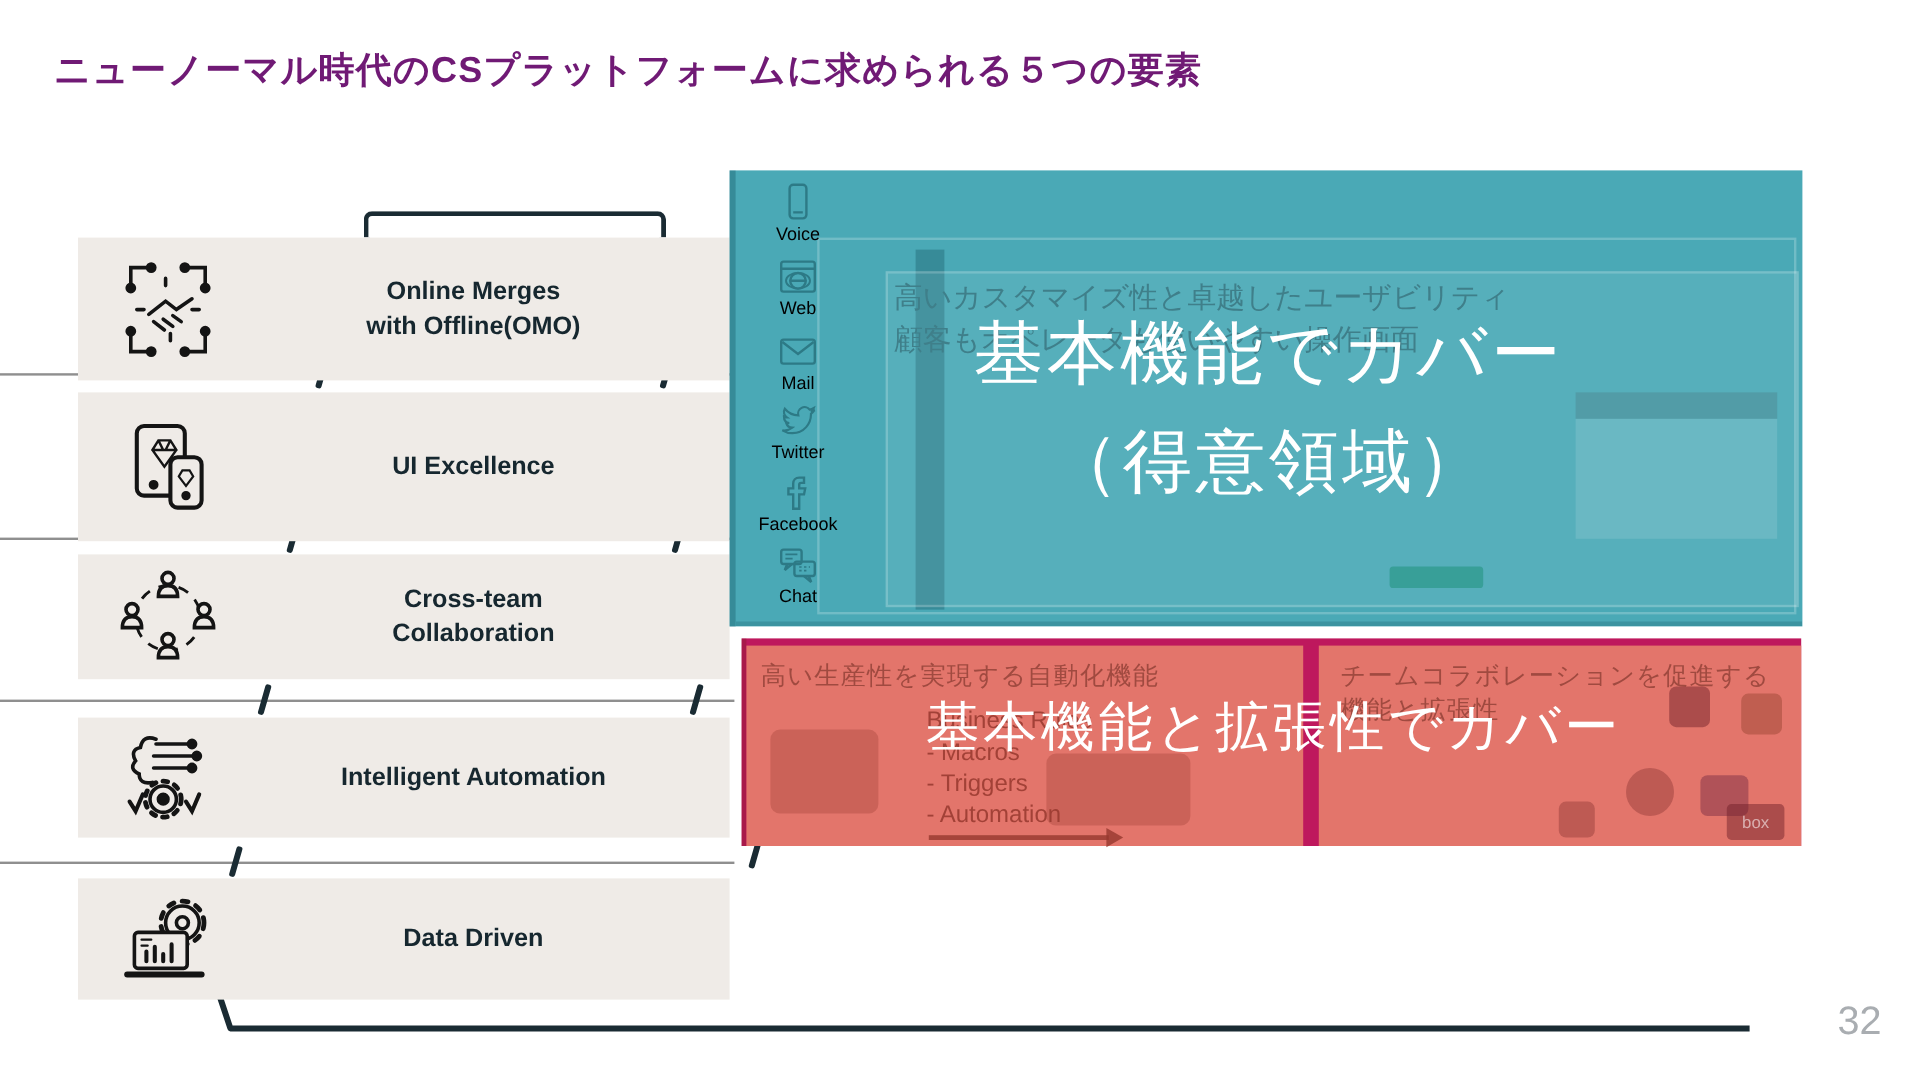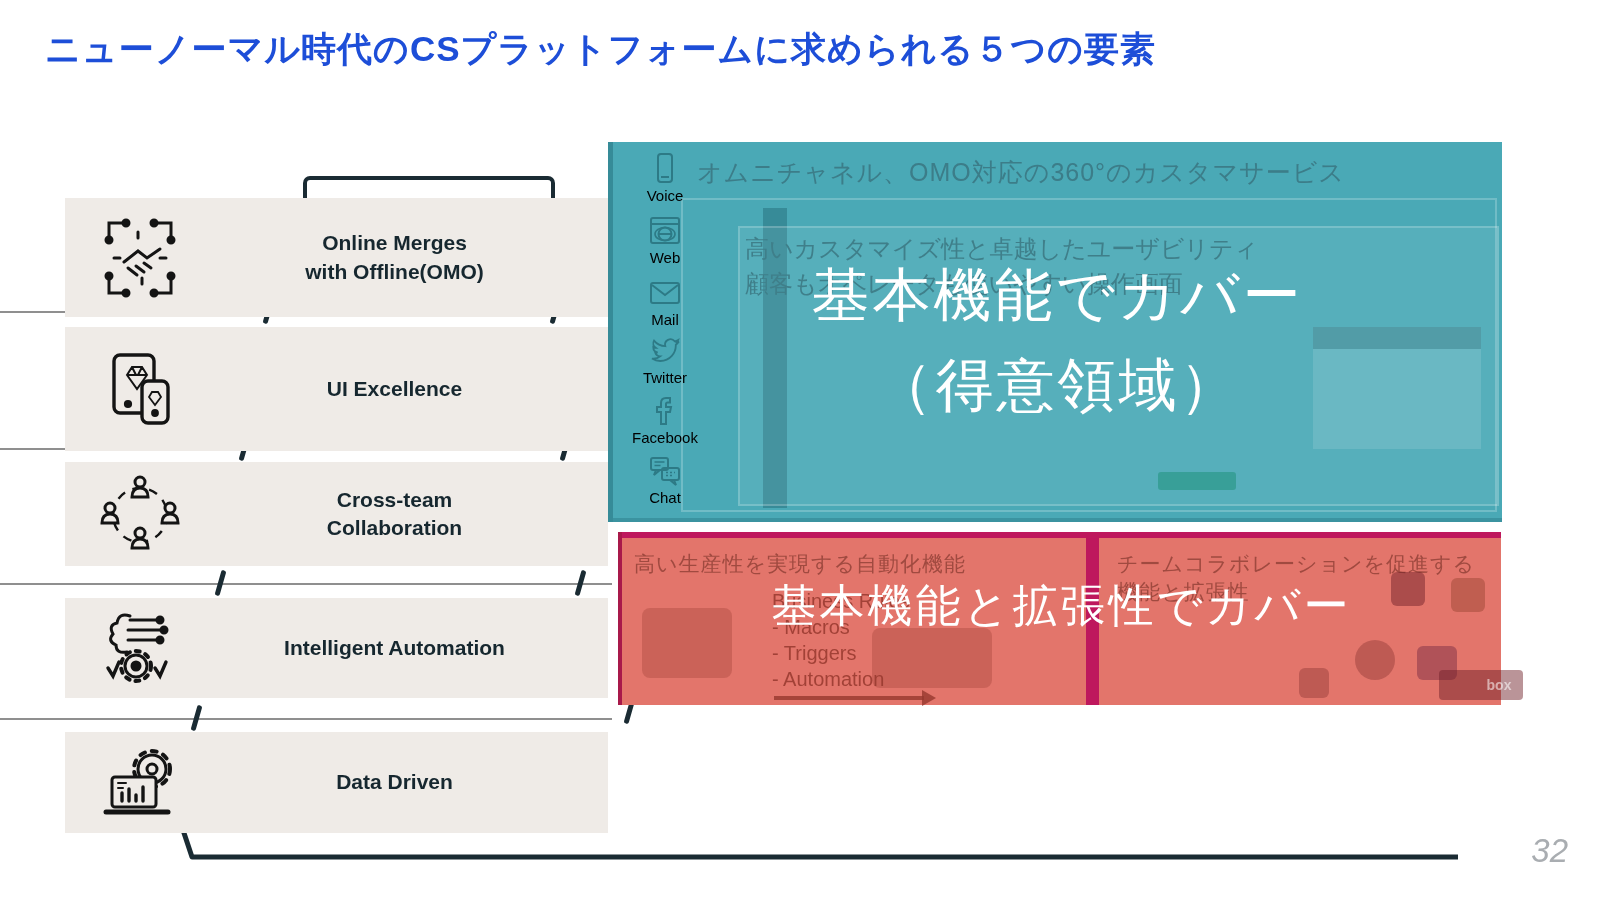--- a/index.html
+++ b/index.html
@@ -1,20 +1,20 @@
 <!DOCTYPE html>
 <html><head>
 <meta charset="utf-8">
 <style>
   html,body{margin:0;padding:0;background:#ffffff;}
   .slide{position:relative;width:1600px;height:900px;background:#ffffff;overflow:hidden;
          font-family:"Liberation Sans","DejaVu Sans",sans-serif;}
 
-  .title{position:absolute;left:45px;top:26px;font-size:35px;font-weight:800;
-         color:#1d4ed8;letter-spacing:1px;}
+  .title{position:absolute;left:45px;top:38px;font-size:30px;font-weight:800;
+         color:#701a75;letter-spacing:1px;}
 
   
   .row{position:absolute;left:65px;width:543px;background:#efebe7;display:flex;align-items:center;}
   .row-icon{width:150px;display:flex;justify-content:center;align-items:center;}
   .row-label{flex:1;text-align:center;font-weight:700;font-size:21px;color:#16272f;
              white-space:pre-line;line-height:1.35;padding-right:34px;}
 
   .sep{position:absolute;left:0;width:612px;height:2px;background:#8f8f8f;}
   .tick{position:absolute;width:5px;height:26px;background:#1a2b33;border-radius:2px;
         transform:rotate(16deg);}
@@ -63,33 +63,33 @@
   .red-heading{position:absolute;font-size:21px;color:#a04a40;line-height:1.35;
         white-space:pre-line;letter-spacing:1px;}
   .rules{position:absolute;left:150px;top:50px;font-size:20px;color:rgba(150,56,46,.85);
         line-height:26px;z-index:1;}
   .rules-arrow{position:absolute;left:152px;top:158px;width:150px;height:4px;
         background:rgba(150,56,46,.8);}
   .rules-arrow:after{content:"";position:absolute;right:-12px;top:-6px;border-left:14px solid rgba(150,56,46,.8);
         border-top:8px solid transparent;border-bottom:8px solid transparent;}
   .app{position:absolute;border-radius:6px;background:rgba(110,32,40,.48);}
   .app.box-app{display:flex;align-items:center;justify-content:center;border-radius:4px;
-        color:rgba(255,255,255,.55);font-weight:700;font-size:14px;padding-left:36px;}
+        color:rgba(255,255,255,.55);font-weight:400;font-size:14px;}
   .blob{position:absolute;border-radius:8px;background:rgba(150,56,46,.30);}
 
   
   .green-desc{position:absolute;left:12px;top:20px;font-size:23px;color:#5a7c15;
         line-height:1.4;white-space:pre-line;z-index:3;}
   .bi-table{position:absolute;left:768px;top:10px;width:132px;height:120px;
         background:rgba(30,55,0,.35);
         background-image:repeating-linear-gradient(rgba(255,255,255,.14) 0 3px,transparent 3px 22px);}
   .bi-strip{position:absolute;left:652px;top:10px;width:16px;height:120px;background:rgba(30,55,0,.22);}
   .robot{position:absolute;left:192px;top:6px;opacity:.5;}
 
-  .page-num{position:absolute;right:32px;top:832px;font-size:33px;color:#a9adb1;font-style:italic;}
+  .page-num{position:absolute;right:32px;top:832px;font-size:33px;color:#a9adb1;}
 </style>
 </head>
 <body>
 
 <div class="slide">
 
   <div class="title">ニューノーマル時代のCSプラットフォームに求められる５つの要素</div>
 
   <svg class="bracket-svg" width="1600" height="900">
     <polyline points="183,830 192,857 1458,857" fill="none" stroke="#1a2b33" stroke-width="5" stroke-linejoin="round"></polyline>
@@ -205,21 +205,20 @@
 
   <div class="panel teal">
     <div class="shot-outer"></div>
     <div class="shot-sidebar"></div>
     <div class="shot-inner"></div>
     <div class="shot-card">
         <div class="hd"></div>
       </div>
     <div class="shot-btn"></div>
 
-    <div class="teal-heading">オムニチャネル、OMO対応の360°のカスタマサービス</div>
     <div class="teal-sub">高いカスタマイズ性と卓越したユーザビリティ
 顧客もオペレータも使いやすい操作画面</div>
 
     <div class="channel" style="top:10px">
       <span>
         <svg width="34" height="34" viewBox="0 0 34 34" fill="none" stroke="#2d7a86" stroke-width="2">
           <rect x="10" y="2" width="14" height="28" rx="3"></rect>
             <line x1="13" y1="25" x2="21" y2="25"></line>
         </svg></span>
       <div class="c-label">Voice</div>

